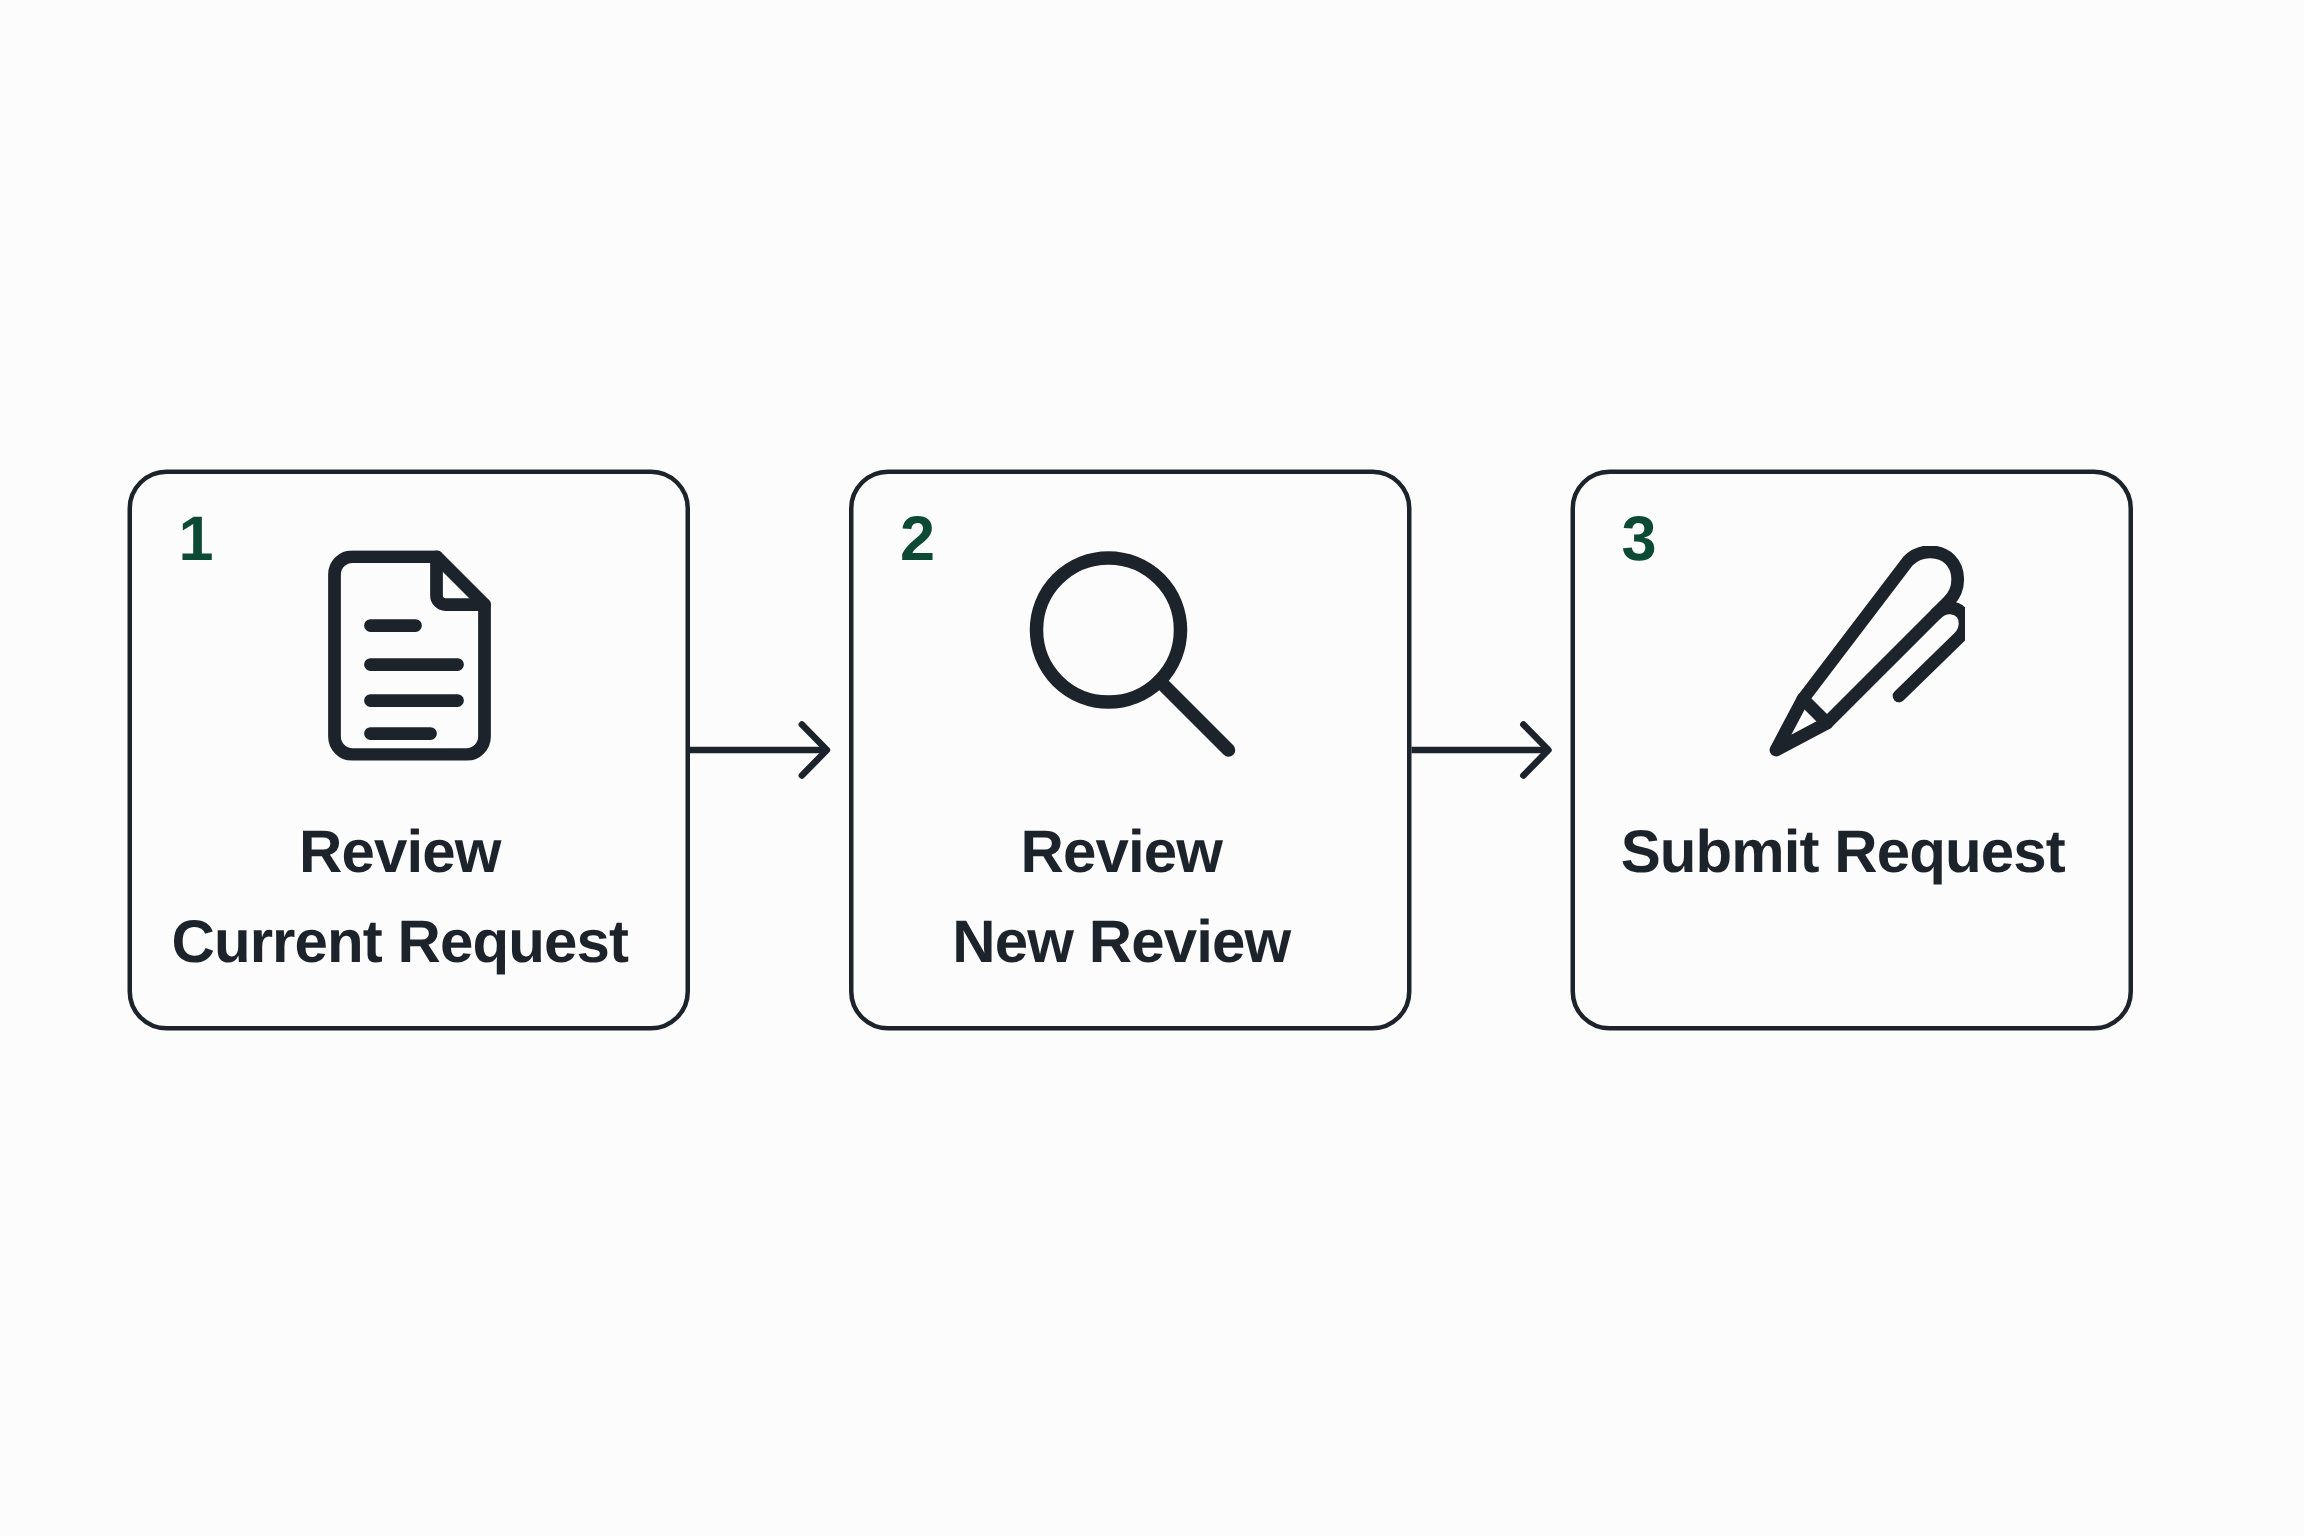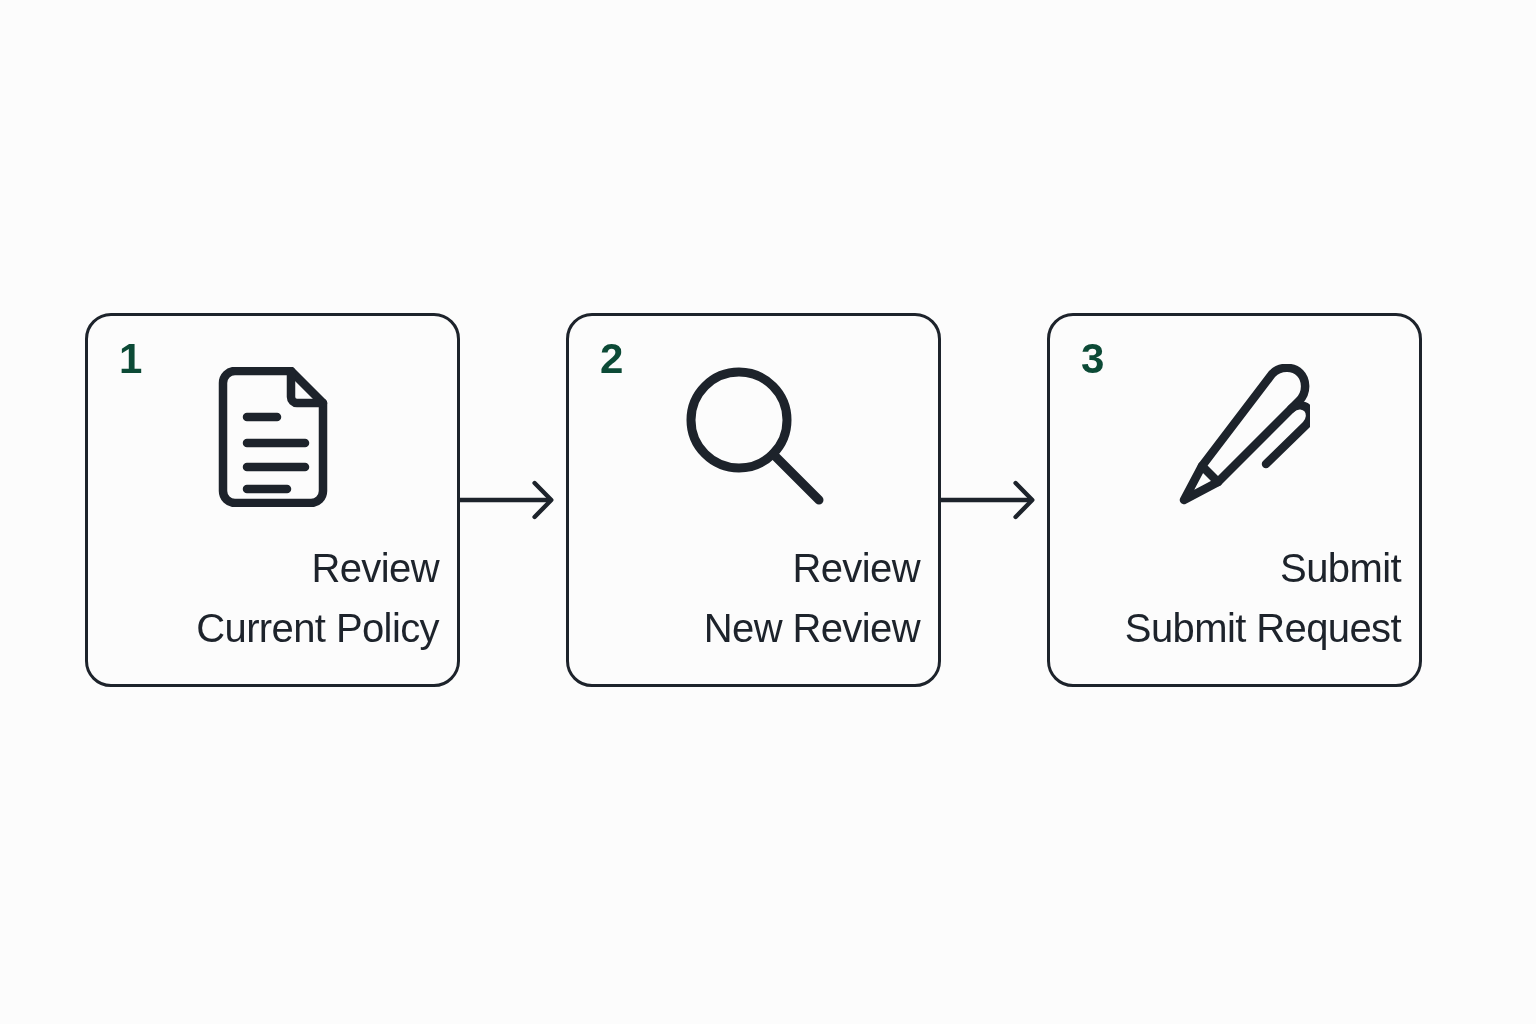--- a/index.html
+++ b/index.html
@@ -64,25 +64,25 @@
     justify-content: center;
   }
   .step-icon svg {
     display: block;
   }
   .step-label {
     position: absolute;
     left: 6px;
     right: 18px;
     top: 222px;
-    text-align: right;
+    text-align: center;
     color: #1d232b;
     font-size: 40px;
     line-height: 1.5;
-    font-weight: normal;
+    font-weight: bold;
     letter-spacing: -0.6px;
     white-space: nowrap;
   }
   .step-label .line1 {
     display: block;
     font-size: 40px;
   }
   .step-label .line2 {
     display: block;
     font-size: 40px;
@@ -117,21 +117,21 @@
           <path d="M12 16 C12 9.4 17.4 4 24 4 L80 4 L112 36 L112 124 C112 130.6 106.6 136 100 136 L24 136 C17.4 136 12 130.6 12 124 Z"></path>
           <path d="M80 4 L80 30 C80 33.3 82.7 36 86 36 L112 36"></path>
           <line x1="36" y1="50" x2="66" y2="50"></line>
           <line x1="36" y1="76" x2="94" y2="76"></line>
           <line x1="36" y1="100" x2="94" y2="100"></line>
           <line x1="36" y1="122" x2="76" y2="122"></line>
         </svg>
       </div>
       <div class="step-label">
         <span class="line1">Review</span>
-        <span class="line2">Current Policy</span>
+        <span class="line2">Current Request</span>
       </div>
     </div>
 
     <div class="connector">
       <svg viewBox="0 0 108 46" preserveAspectRatio="none" fill="none" stroke="#1d232b" stroke-width="4.4" stroke-linecap="round" stroke-linejoin="round">
         <line x1="0" y1="23" x2="92" y2="23" vector-effect="non-scaling-stroke"></line>
         <polyline points="76,6 93,23 76,40" vector-effect="non-scaling-stroke"></polyline>
       </svg>
     </div>
 
@@ -159,19 +159,18 @@
     <div class="step-card">
       <div class="step-number">3</div>
       <div class="step-icon">
         <svg width="150" height="146" viewBox="0 0 150 146" fill="none" stroke="#1d232b" stroke-width="8.5" stroke-linecap="round" stroke-linejoin="round">
           <path d="M112 10 C121 1 134 3 140 9 C146 15 148 28 139 37 L58 118 L24 136 L42 102 Z"></path>
           <line x1="42" y1="102" x2="58" y2="118"></line>
           <path d="M131 45 C137 39 145 41 148 45 C151 49 151 56 146 61 L106 100"></path>
         </svg>
       </div>
       <div class="step-label">
-        <span class="line1">Submit</span>
         <span class="line2">Submit Request</span>
       </div>
     </div>
 
   </div>
 </div>
 
 </body></html>

